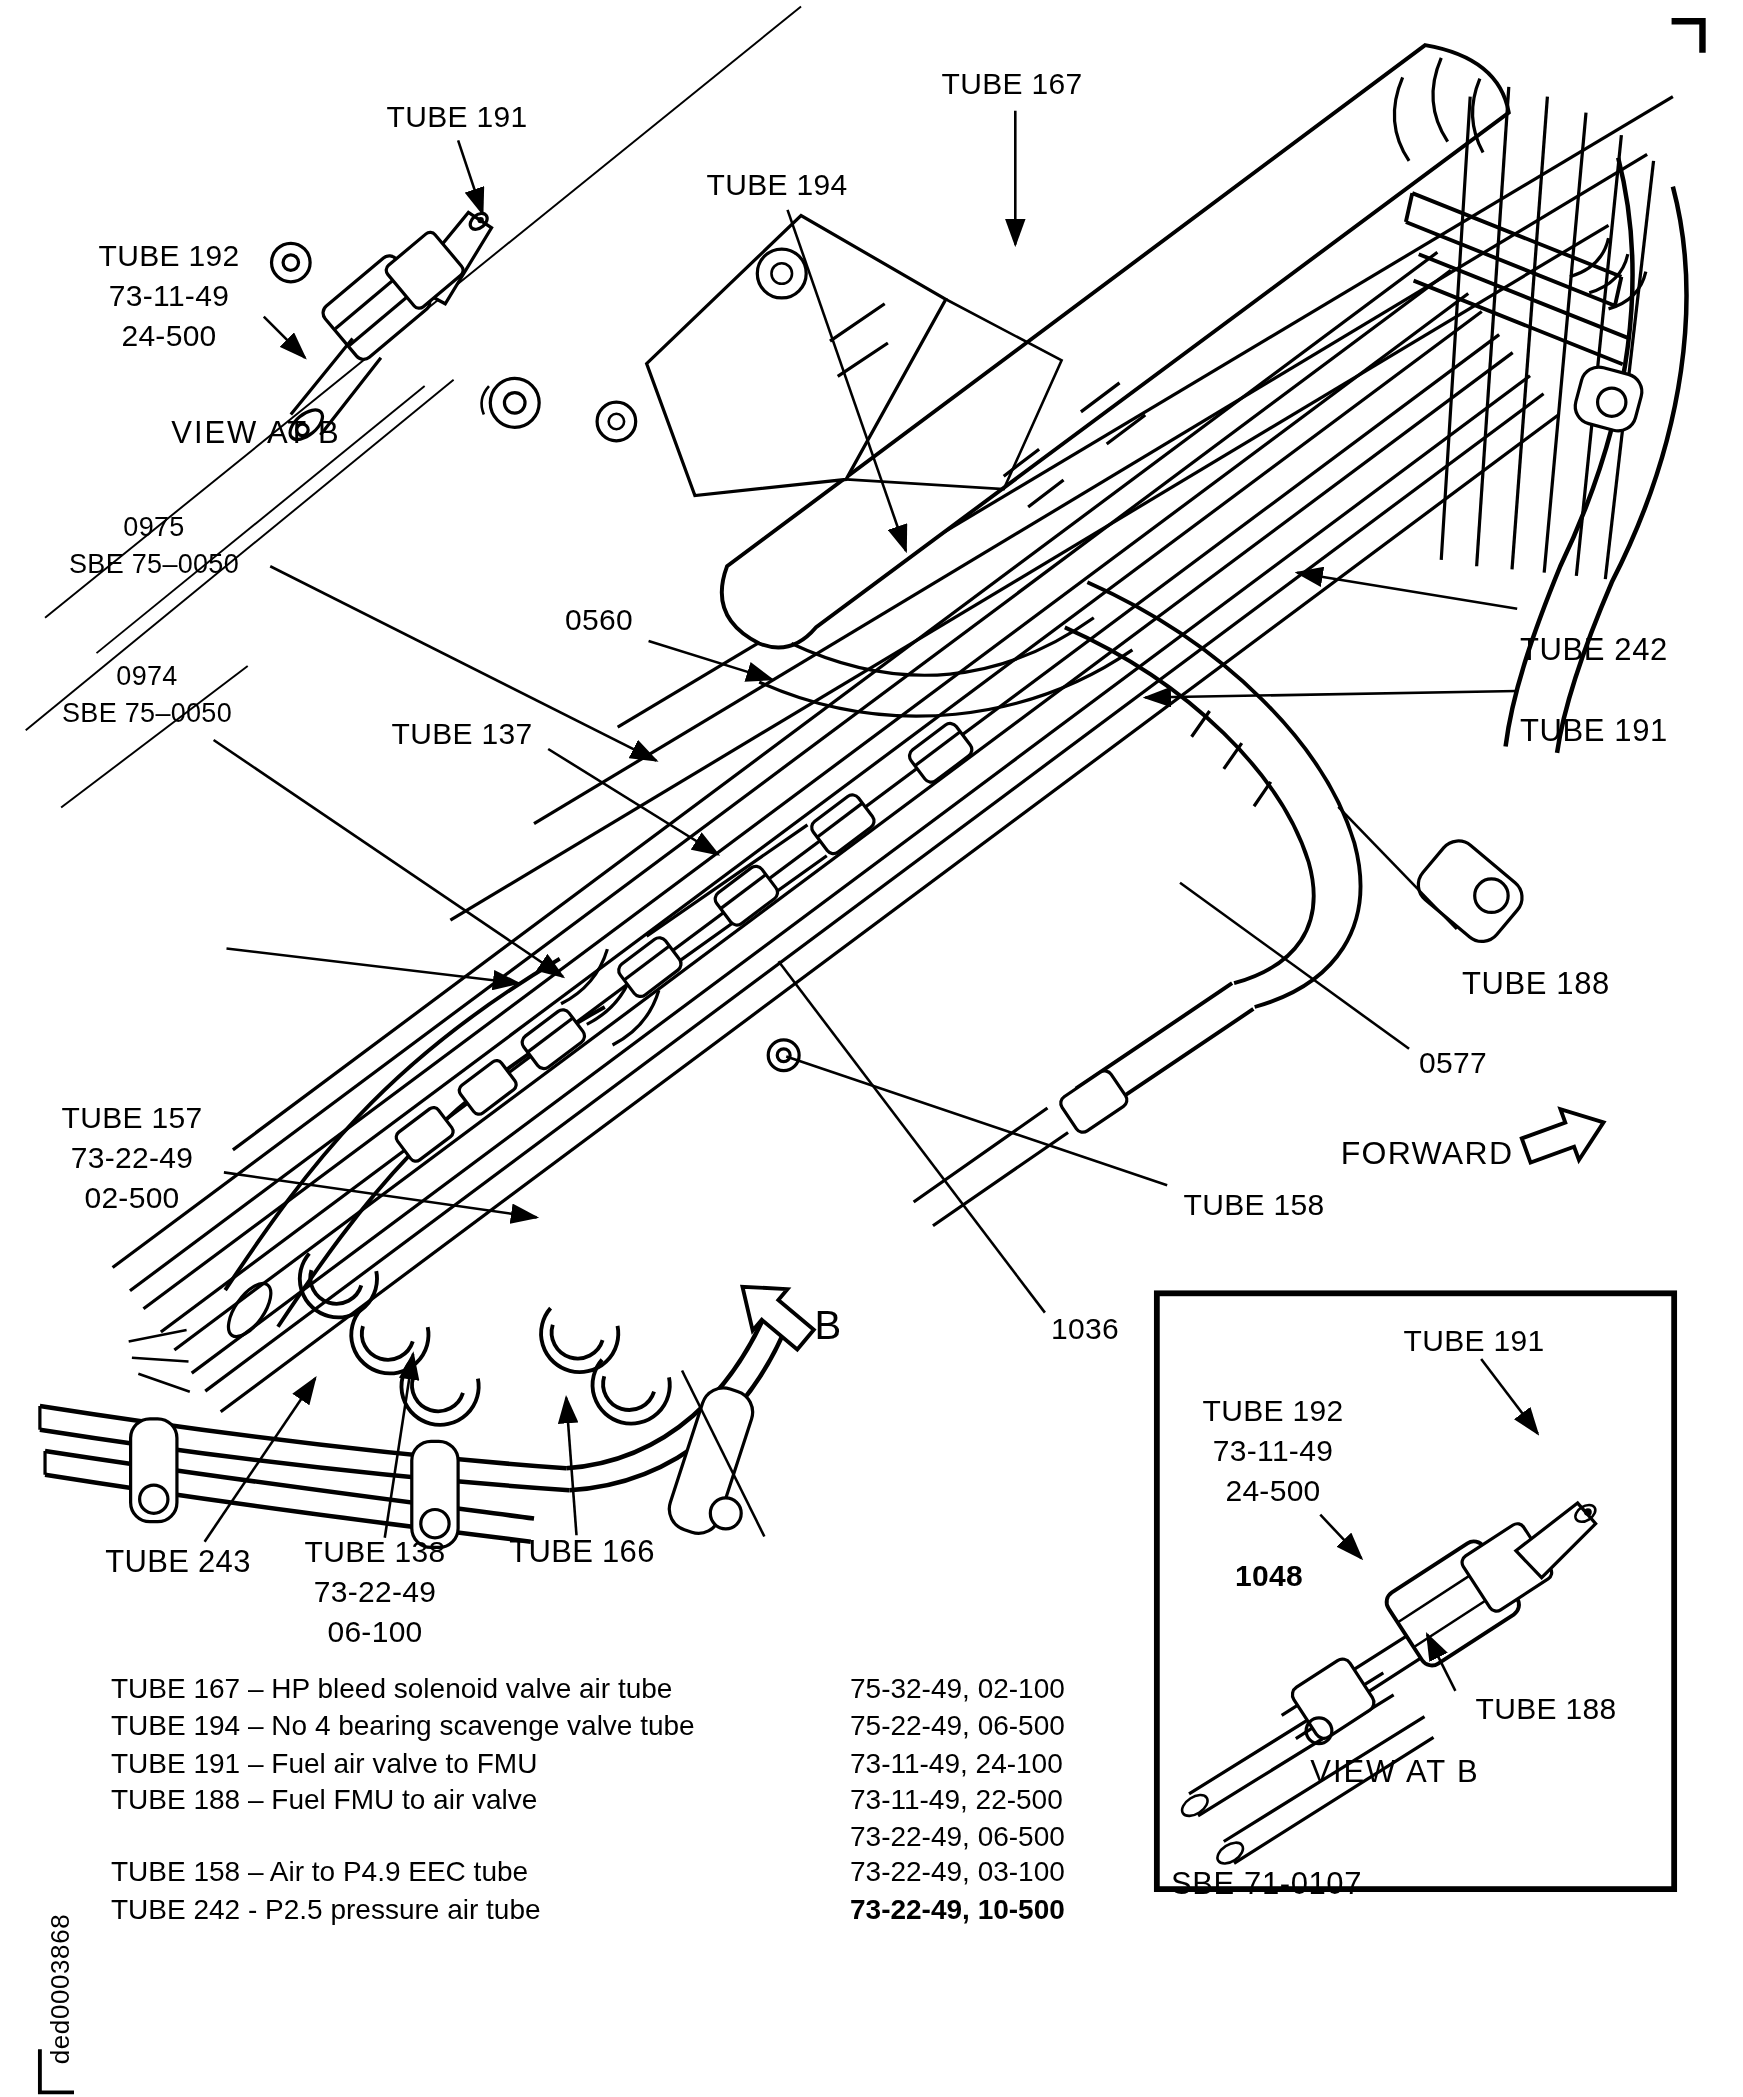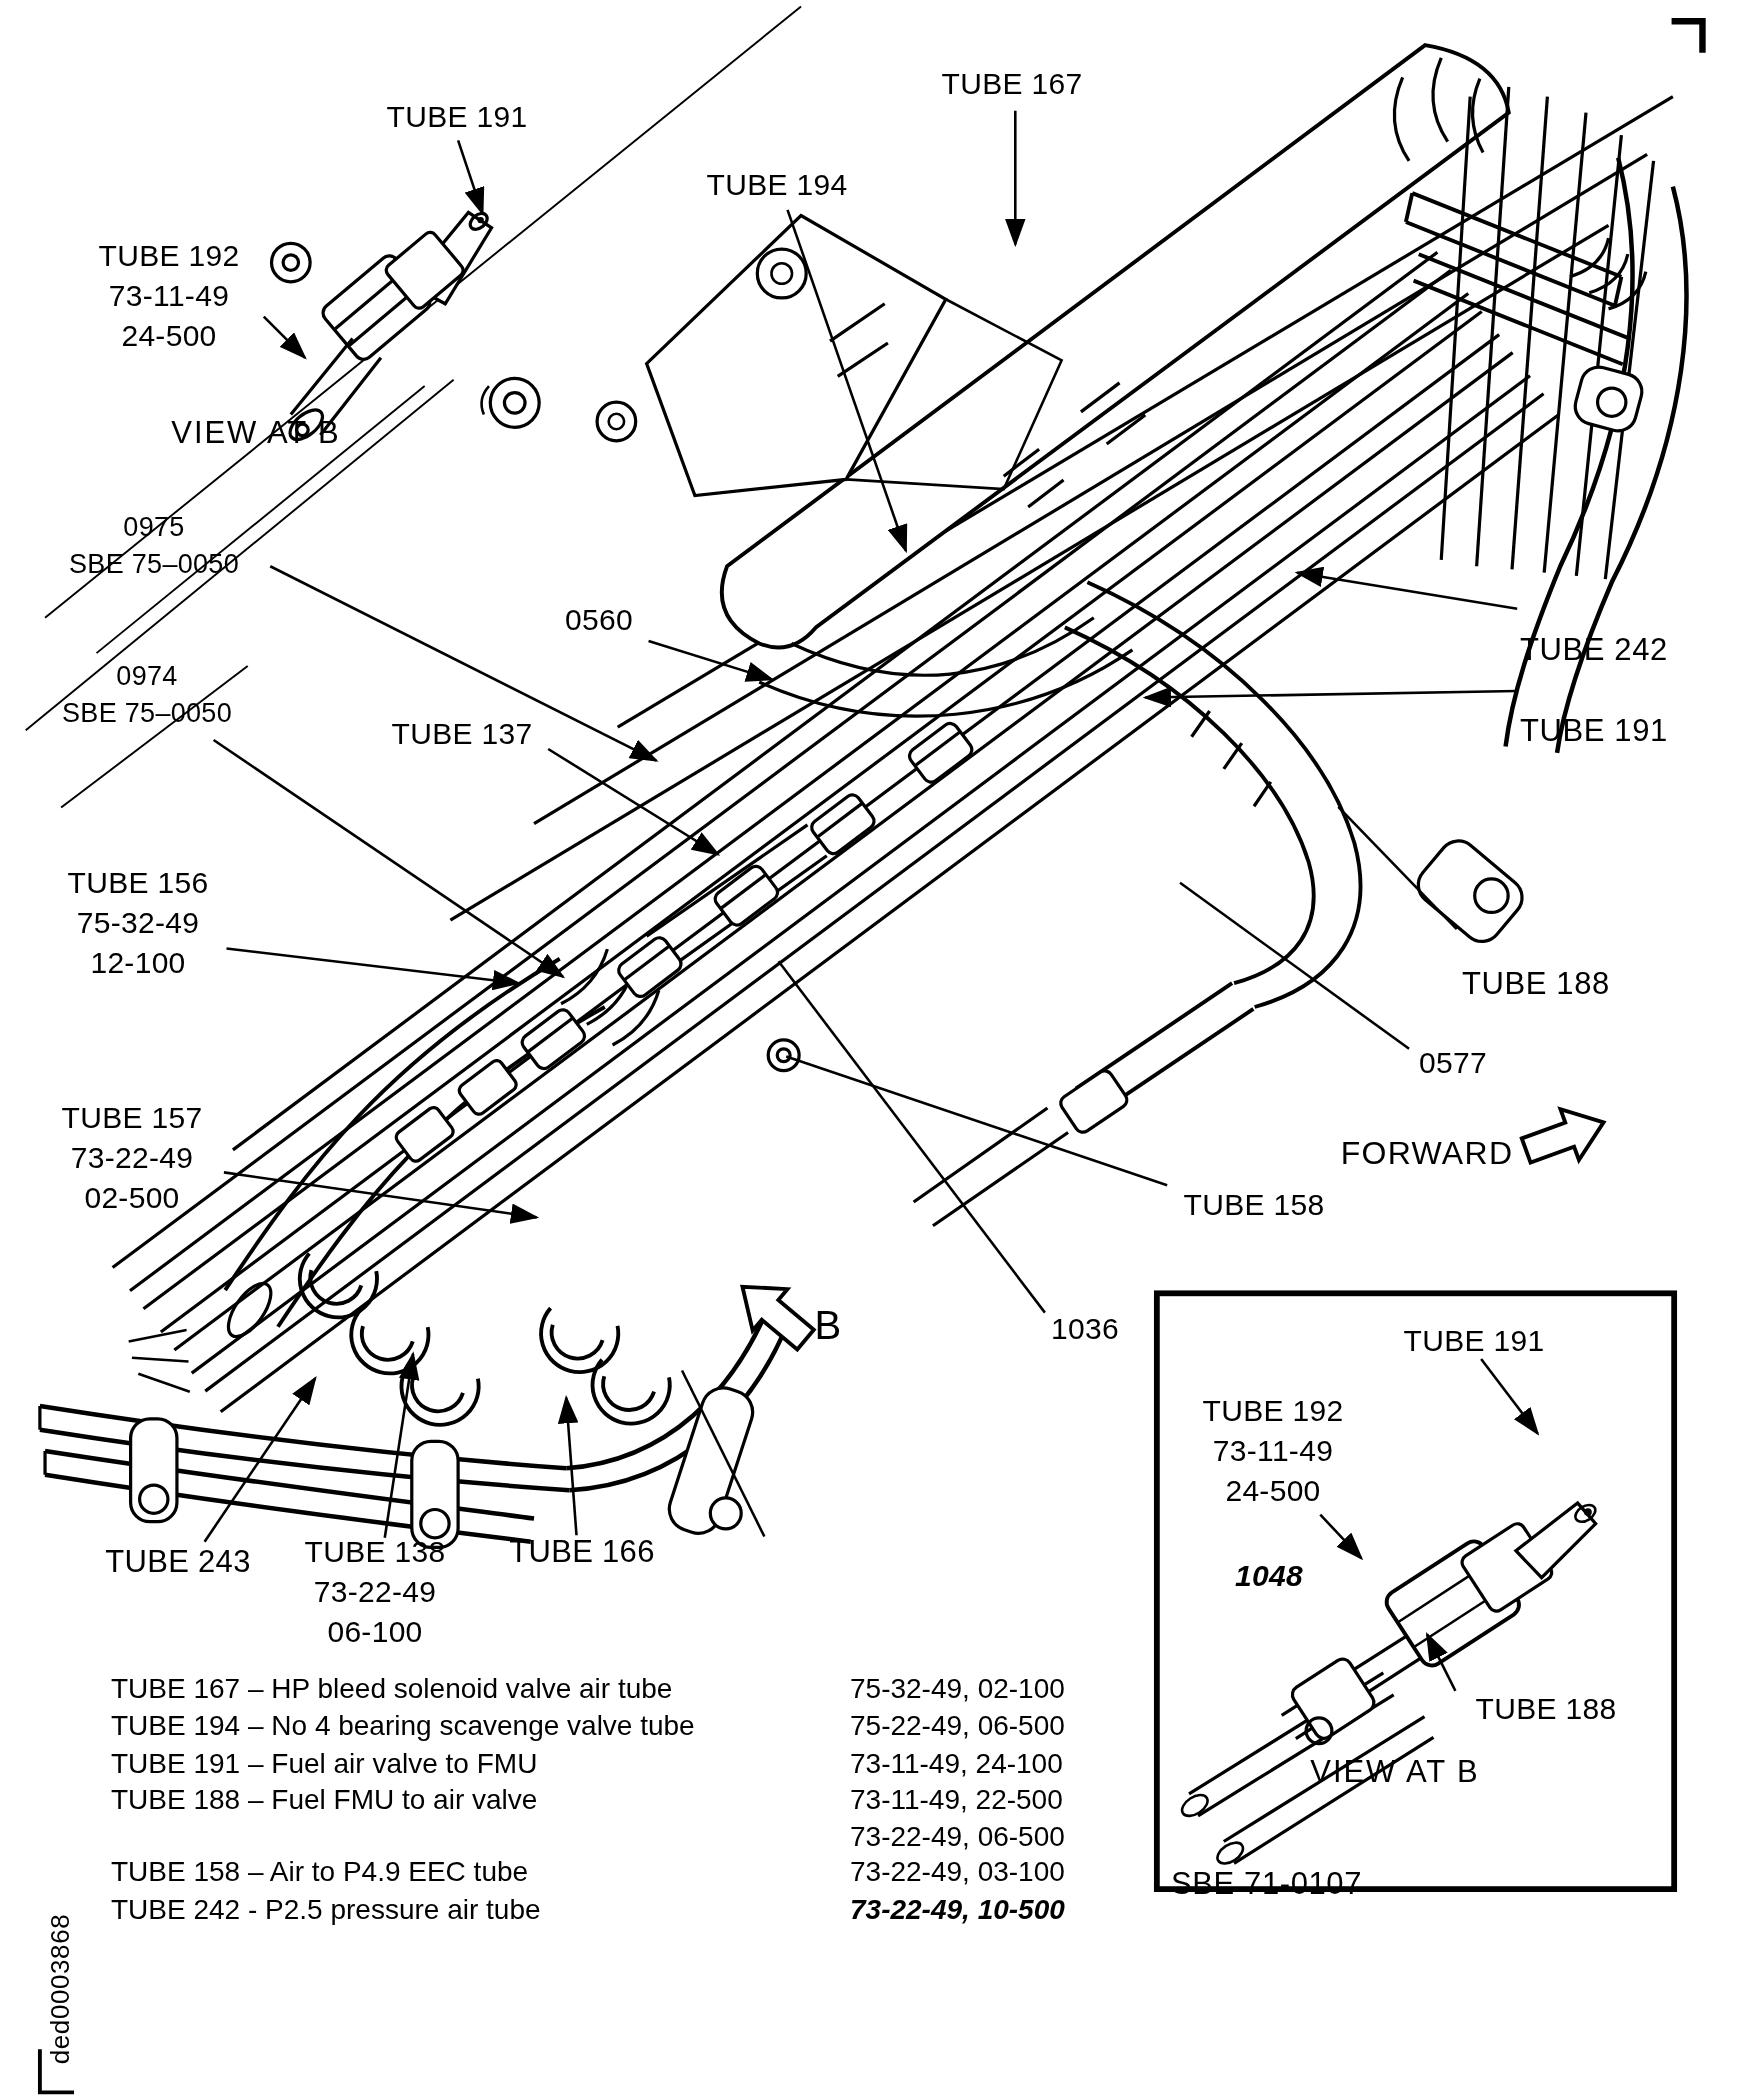--- a/index.html
+++ b/index.html
@@ -7,21 +7,21 @@
           font-family:"Liberation Sans", sans-serif;color:#000;}
   svg{position:absolute;left:0;top:0;}
   .lbl{position:absolute;transform:translate(-50%,-50%);white-space:nowrap;text-align:center;
        font-size:30px;line-height:40px;letter-spacing:0.3px;}
   .lbl-left{position:absolute;transform:translate(0,-50%);white-space:nowrap;text-align:left;
        font-size:31px;letter-spacing:0.6px;margin-top:39px;}
   .fs42{font-size:27px;line-height:37px;}
   .fs48{font-size:31px;}
   .fs50{font-size:32px;letter-spacing:1.3px;text-align:right;}
   .fs62{font-size:40px;}
-  .bold{font-weight:bold;font-style:italic;}
+  .bold{font-weight:bold;}
   .legend-row{position:absolute;left:111px;width:1107px;height:36px;font-size:28px;}
   .legend-row .ref{position:absolute;left:739px;top:0;}
   .sidecode{position:absolute;left:60px;top:1989px;transform:translate(-50%,-50%) rotate(-90deg);
        font-size:26px;letter-spacing:0.6px;}
 </style>
 </head>
 <body>
 
 <div id="canvas">
 
@@ -301,25 +301,20 @@
 </div>
 
 <div class="lbl fs42" style="left:147px;top:695px">
   <div>0974</div>
   <div>SBE 75–0050</div>
 </div>
 
 <div class="lbl" style="left:599px;top:620px">0560</div>
 <div class="lbl" style="left:462px;top:734px">TUBE 137</div>
 
-<div class="lbl" style="left:138px;top:923px">
-  <div>TUBE 156</div>
-  <div>75-32-49</div>
-  <div>12-100</div>
-</div>
 
 <div class="lbl" style="left:132px;top:1158px">
   <div>TUBE 157</div>
   <div>73-22-49</div>
   <div>02-500</div>
 </div>
 
 <div class="lbl-left" style="left:1520px;top:611px">TUBE 242</div>
 <div class="lbl-left" style="left:1520px;top:692px">TUBE 191</div>
 <div class="lbl-left" style="left:1462px;top:945px">TUBE 188</div>

